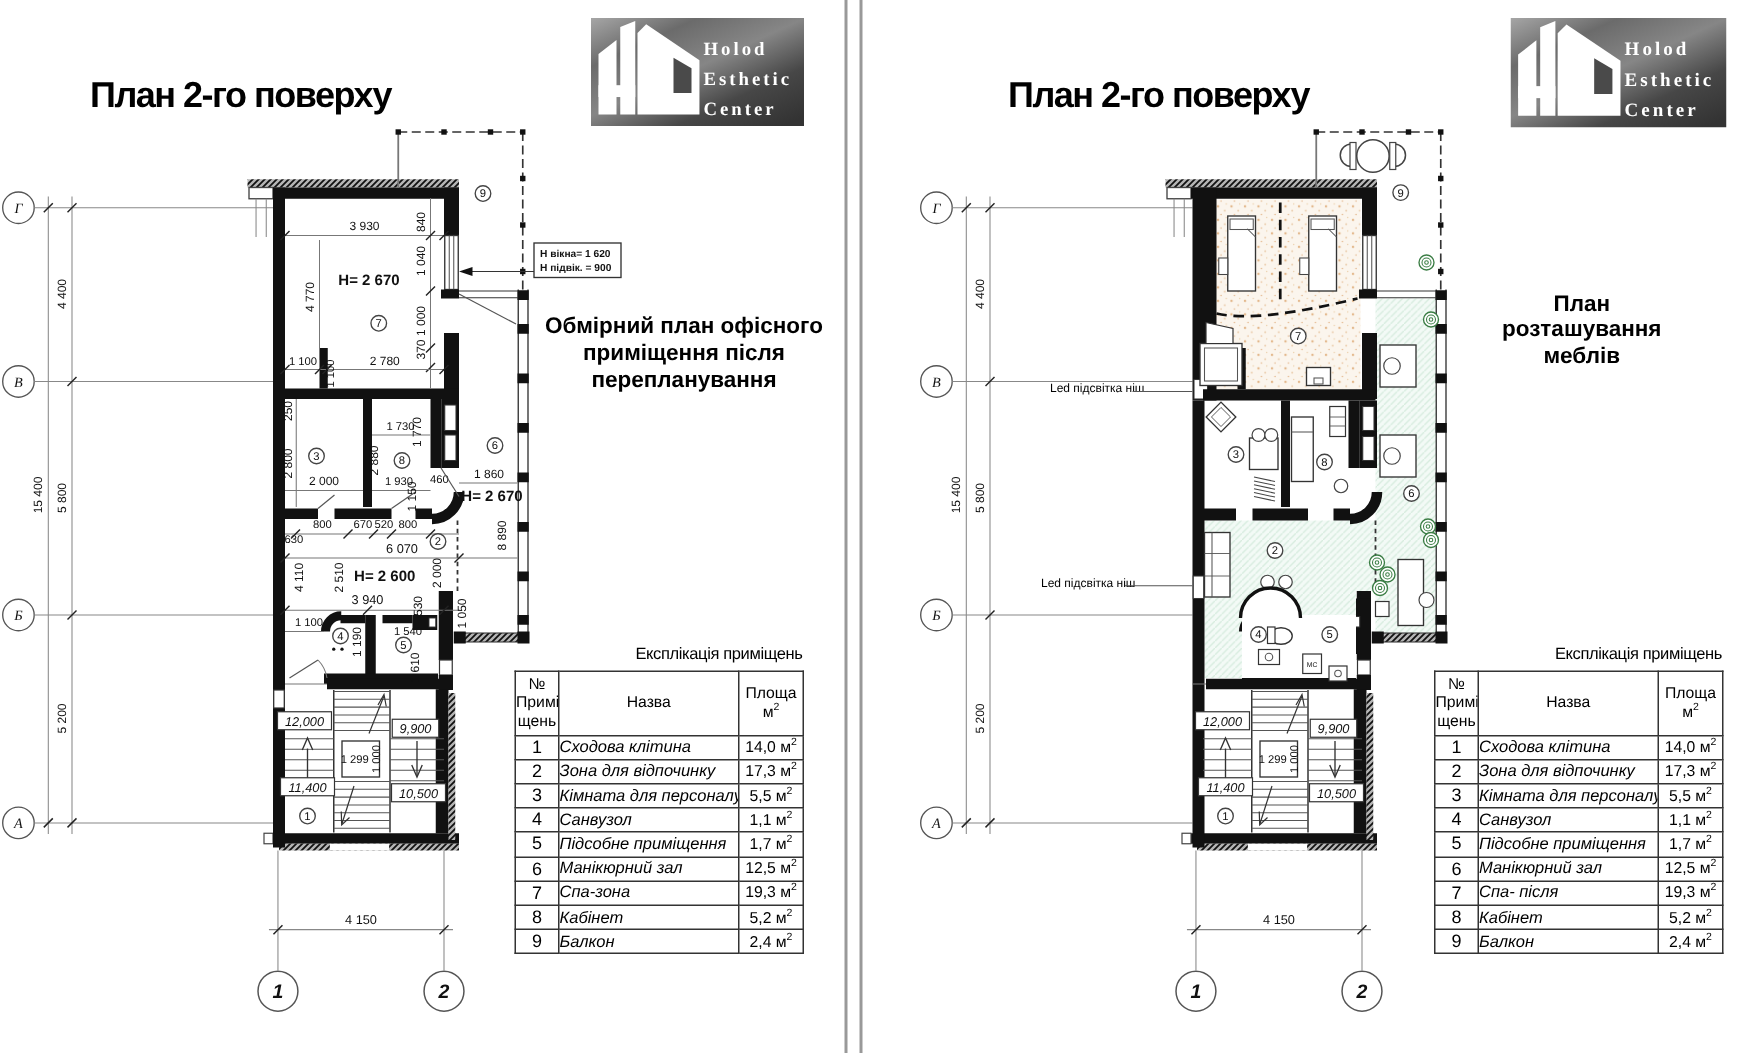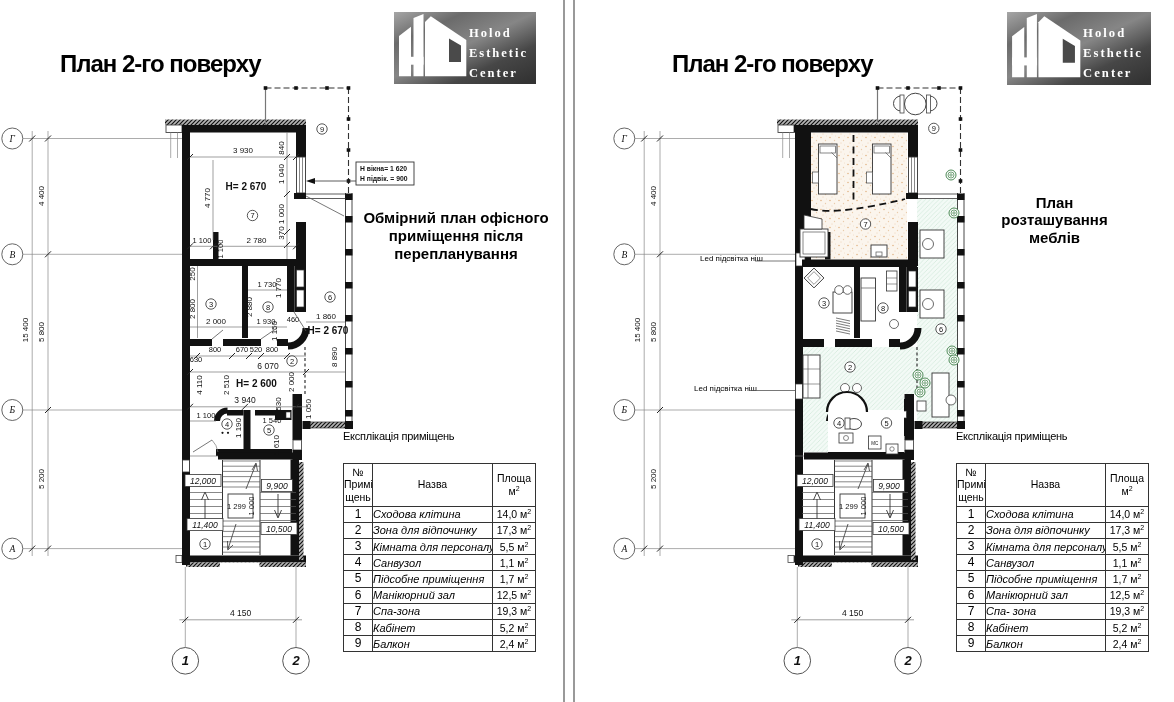--- a/index.html
+++ b/index.html
@@ -1,18 +1,18 @@
 <!DOCTYPE html>
 <html><head><meta charset="utf-8"><style>
 html,body{margin:0;padding:0;background:#fff}
 #page{position:relative;width:1174px;height:702px;background:#fff;overflow:hidden;
  font-family:"Liberation Sans",sans-serif}
 .title{position:absolute;font-size:24px;font-weight:bold;color:#000;letter-spacing:-1px;white-space:nowrap}
 .ctext{position:absolute;font-weight:bold;color:#000;text-align:center}
-.ttl{font-size:11px;letter-spacing:-0.25px;color:#000;text-align:left;width:192px;margin-bottom:21px}
+.ttl{font-size:11px;letter-spacing:-0.25px;color:#000;text-align:right;width:192px;margin-bottom:5px}
 table.expl{border-collapse:collapse;table-layout:fixed;width:192px}
 table.expl td{border:1px solid #333;color:#000;overflow:hidden;white-space:nowrap;padding:0}
 td.c1{text-align:center;font-size:12px;height:15.2px;line-height:15.2px}
 td.c2{font-size:11px;padding-left:6px}
 td.c3{text-align:center;font-size:10.5px}
 tr.hdr td{text-align:center;font-size:10.5px;line-height:1.2;height:41.5px;vertical-align:middle}
 td.c2h{font-size:11px}
 sup{font-size:7px;vertical-align:super;line-height:0}
 .vline{position:absolute;top:0;width:1.5px;height:702px;background:#999}
 </style></head><body>
@@ -170,21 +170,21 @@
             <td class="c2"><i>Підсобне приміщення</i></td>
             <td class="c3">1,7 м<sup>2</sup></td>
           </tr>
           <tr>
             <td class="c1">6</td>
             <td class="c2"><i>Манікюрний зал</i></td>
             <td class="c3">12,5 м<sup>2</sup></td>
           </tr>
           <tr>
             <td class="c1">7</td>
-            <td class="c2"><i>Спа- зона</i></td>
+            <td class="c2"><i>Спа- після</i></td>
             <td class="c3">19,3 м<sup>2</sup></td>
           </tr>
           <tr>
             <td class="c1">8</td>
             <td class="c2"><i>Кабінет</i></td>
             <td class="c3">5,2 м<sup>2</sup></td>
           </tr>
           <tr>
             <td class="c1">9</td>
             <td class="c2"><i>Балкон</i></td>

